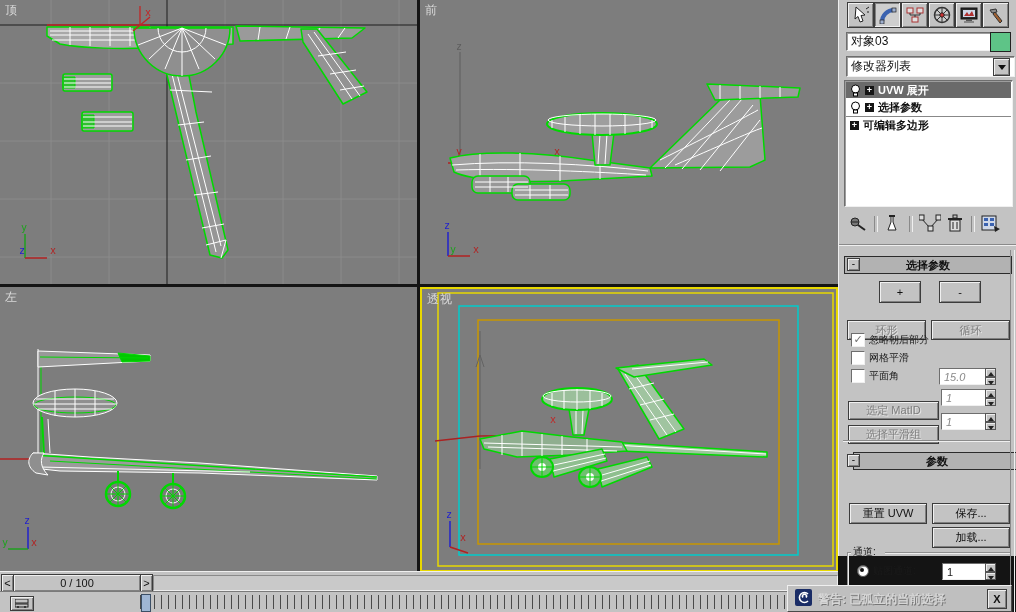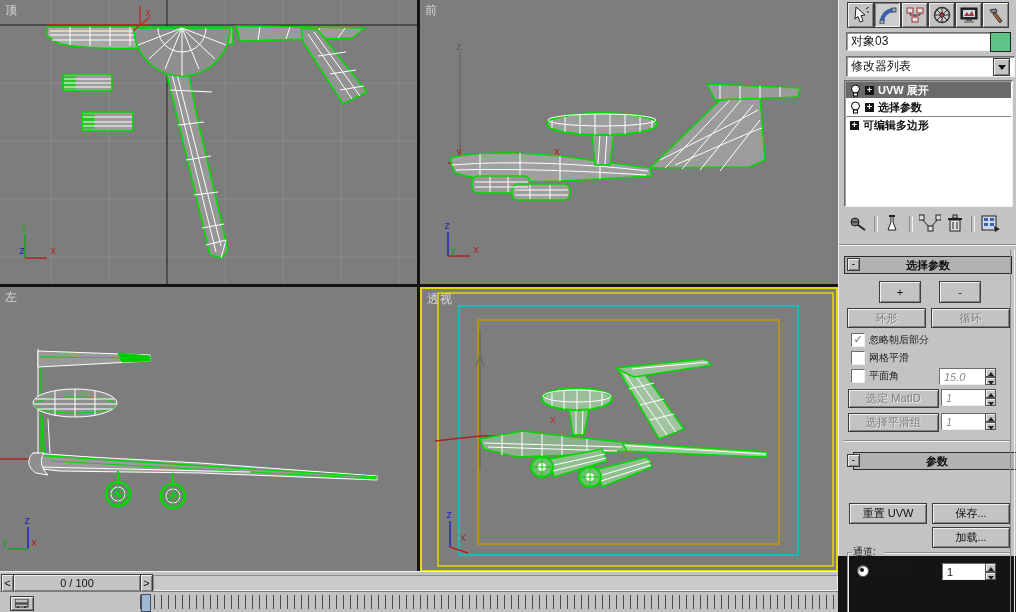--- a/index.html
+++ b/index.html
@@ -6,21 +6,21 @@
   #root{position:relative;width:1016px;height:612px;background:#141414;overflow:hidden;
         font-family:"Liberation Sans","DejaVu Sans",sans-serif;font-size:11px;color:#111;
         -webkit-user-select:none;user-select:none;}
   .abs{position:absolute;}
   .vp{position:absolute;background:#7d7d7d;overflow:hidden;}
   .vp-label{position:absolute;left:5px;top:2px;color:#d9d9d9;font-size:12px;letter-spacing:1px;}
   .panel{background:#c3c3c3;}
   .btn{position:absolute;background:#c3c3c3;border:1px solid #3c3c3c;
        box-shadow:inset 1px 1px 0 #f0f0f0, inset -1px -1px 0 #808080;
        display:flex;align-items:center;justify-content:center;font-size:11px;color:#111;}
-  .btn.dis{color:#7d7d7d;text-shadow:1px 1px 0 #e6e6e6;}
+  .btn.dis{color:#7d7d7d;text-shadow:1px 1px 0 #e6e6e6;margin-top:12px;}
   .sunken{position:absolute;background:#fff;border:1px solid;border-color:#6e6e6e #f0f0f0 #f0f0f0 #6e6e6e;
           box-shadow:inset 1px 1px 0 #9d9d9d;}
   .rollhead{position:absolute;background:#b2b2b2;border:1px solid #2b2b2b;display:flex;align-items:center;
             justify-content:center;font-weight:bold;font-size:11px;}
   .minusbox{position:absolute;width:11px;height:11px;background:#c3c3c3;border:1px solid #3c3c3c;
             box-shadow:inset 1px 1px 0 #f0f0f0, inset -1px -1px 0 #808080;
             font-size:10px;line-height:9px;text-align:center;}
   .chk{position:absolute;width:12px;height:12px;background:#fff;border:1px solid;
        border-color:#6e6e6e #f0f0f0 #f0f0f0 #6e6e6e;font-size:11px;line-height:11px;text-align:center;color:#6f6f6f;}
   .lbl{position:absolute;font-size:10px;color:#1a1a1a;white-space:nowrap;}
@@ -574,14 +574,22 @@
     <div class="lbl" style="left:34px;top:564px">贴图通道:</div>
     <div class="spin" style="left:103px;top:563px;width:40px;height:15px">1</div>
     <div class="spinbtns" style="left:146px;top:563px;height:17px">
         <div class="up"></div>
         <div class="dn"></div>
       </div>
 
     <div class="abs" style="left:171px;top:250px;width:3px;height:362px;border-left:1px solid #8a8a8a;border-right:1px solid #efefef"></div>
   </div>
 
+  <div class="abs" style="left:787px;top:585px;width:223px;height:25px;background:#bfbfbf;border:1px solid;border-color:#efefef #4a4a4a #4a4a4a #efefef;box-shadow:1px 1px 0 #222">
+    <svg width="17" height="17" style="position:absolute;left:7px;top:3px">
+      <rect x="0" y="0" width="17" height="17" rx="2" fill="#1a2c66"></rect>
+      <path d="M13,5 A5,5 0 1 0 13,12 M8,8.5 A2,2 0 1 1 11,8.5" fill="none" stroke="#fff" stroke-width="1.6"></path>
+    </svg>
+    <span class="abs" style="left:30px;top:5px;font-size:12px;font-weight:bold;color:#d6d6d6;text-shadow:1px 1px 0 #777;white-space:nowrap">警告: 已孤立的当前选择</span>
+    <div class="btn" style="left:199px;top:3px;width:18px;height:18px;font-weight:bold">X</div>
+  </div>
 
 </div>
 
 </body></html>

